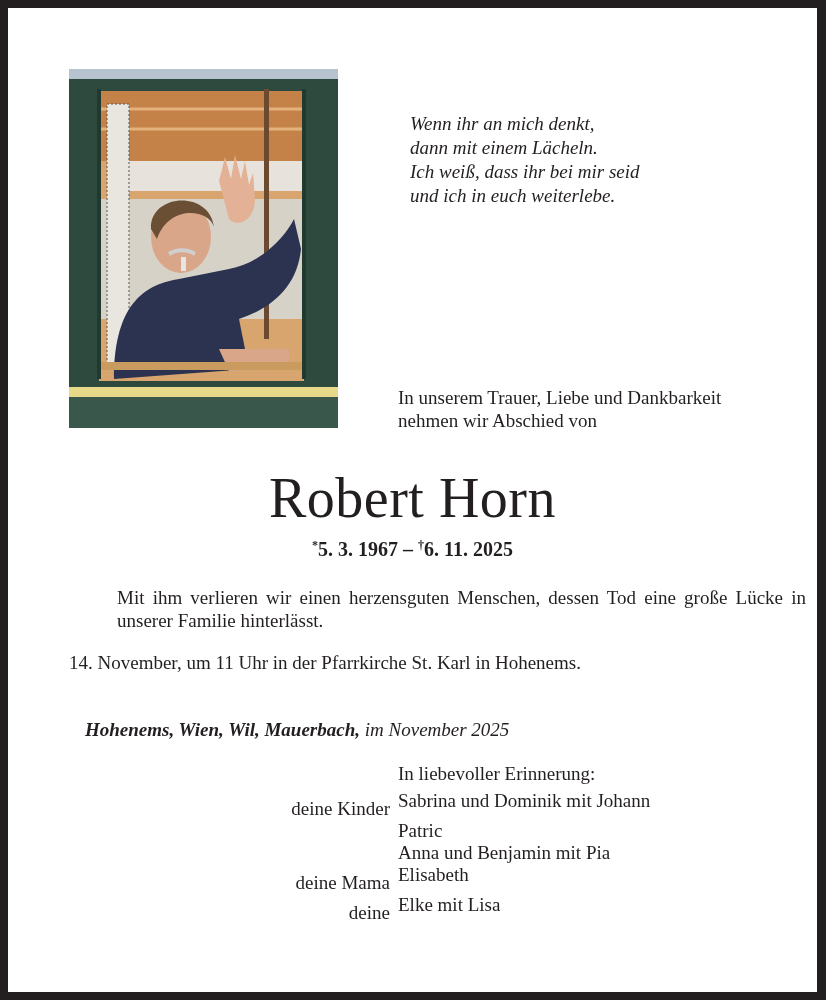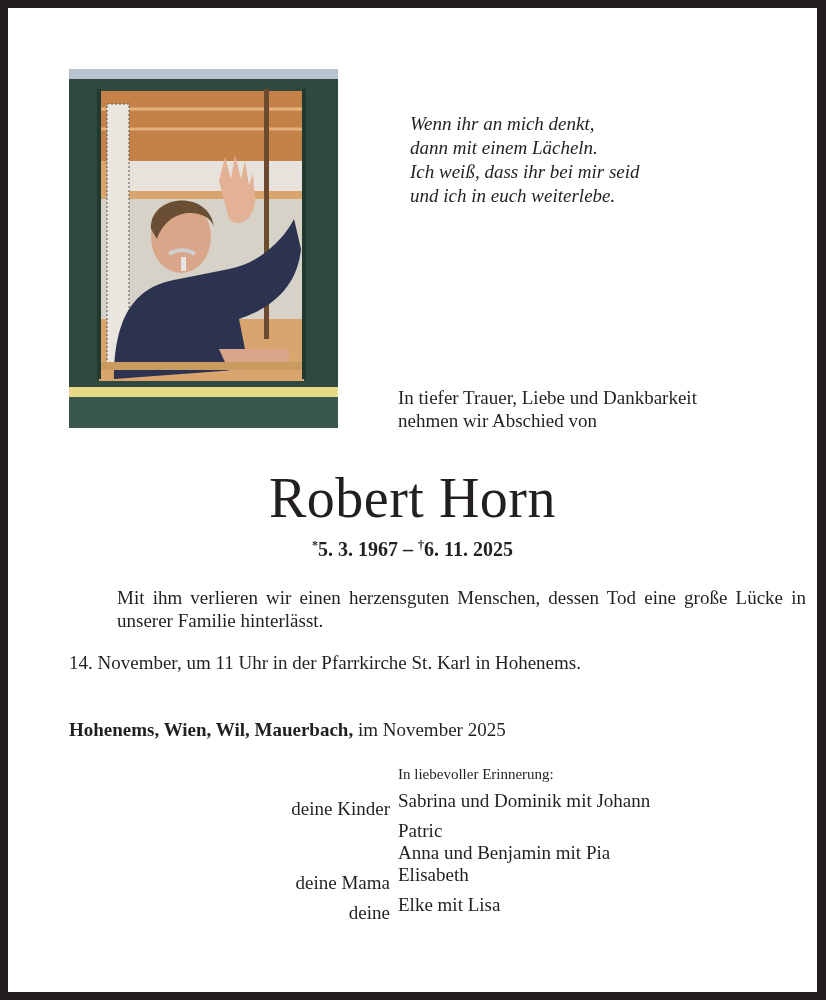--- a/index.html
+++ b/index.html
@@ -32,24 +32,24 @@
       font-size: 20px; font-weight: bold; line-height: 26px;
     }
     .dates sup { font-size: 12px; vertical-align: 7px; font-weight: bold; }
     .para {
       position: absolute; left: 61px; width: 689px;
       font-size: 19px; line-height: 23px; text-align: justify;
     }
     .para1 { top: 578px; margin-left: 48px; }
     .para2 { top: 643px; text-align-last: left; }
     .para2 .l1 { display: block; text-align: justify; text-align-last: justify; }
-    .place { position: absolute; left: 61px; top: 710px; font-size: 19px; line-height: 24px; white-space: nowrap; }
+    .place { position: absolute; left: 77px; top: 710px; font-size: 19px; line-height: 24px; white-space: nowrap; font-style: italic; }
     .place b { font-weight: bold; }
     .memory {
-      position: absolute; left: 390px; top: 754px; font-size: 15px; line-height: 24px;
+      position: absolute; left: 390px; top: 754px; font-size: 19px; line-height: 24px;
     }
     .family { position: absolute; left: 190px; top: 782px; width: 600px; font-size: 19px; line-height: 22px; }
     .frow { display: flex; }
     .frow .rel { width: 200px; text-align: right; padding-right: 8px; white-space: nowrap; margin-top: 8px; }
     .frow .names { white-space: nowrap; }
     .frow .names b { font-weight: normal; }
   </style>
 </head>
 <body>
 
@@ -84,21 +84,21 @@
   </div>
 
   <div class="poem">
     <div>Wenn ihr an mich denkt,</div>
     <div>dann mit einem Lächeln.</div>
     <div>Ich weiß, dass ihr bei mir seid</div>
     <div>und ich in euch weiterlebe.</div>
   </div>
 
   <div class="intro">
-    <div>In tiefer Trauer, Liebe und Dankbarkeit</div>
+    <div>In unserem Trauer, Liebe und Dankbarkeit</div>
     <div>nehmen wir Abschied von</div>
   </div>
 
   <div class="name">Robert Horn</div>
 
   <div class="dates">
     <sup>*</sup><span>5. 3. 1967</span><span> – </span><sup>†</sup><span>6. 11. 2025</span>
   </div>
 
   <div class="para para1">Mit ihm verlieren wir einen herzensguten Menschen, dessen Tod eine große Lücke in unserer Familie hinterlässt.</div>

